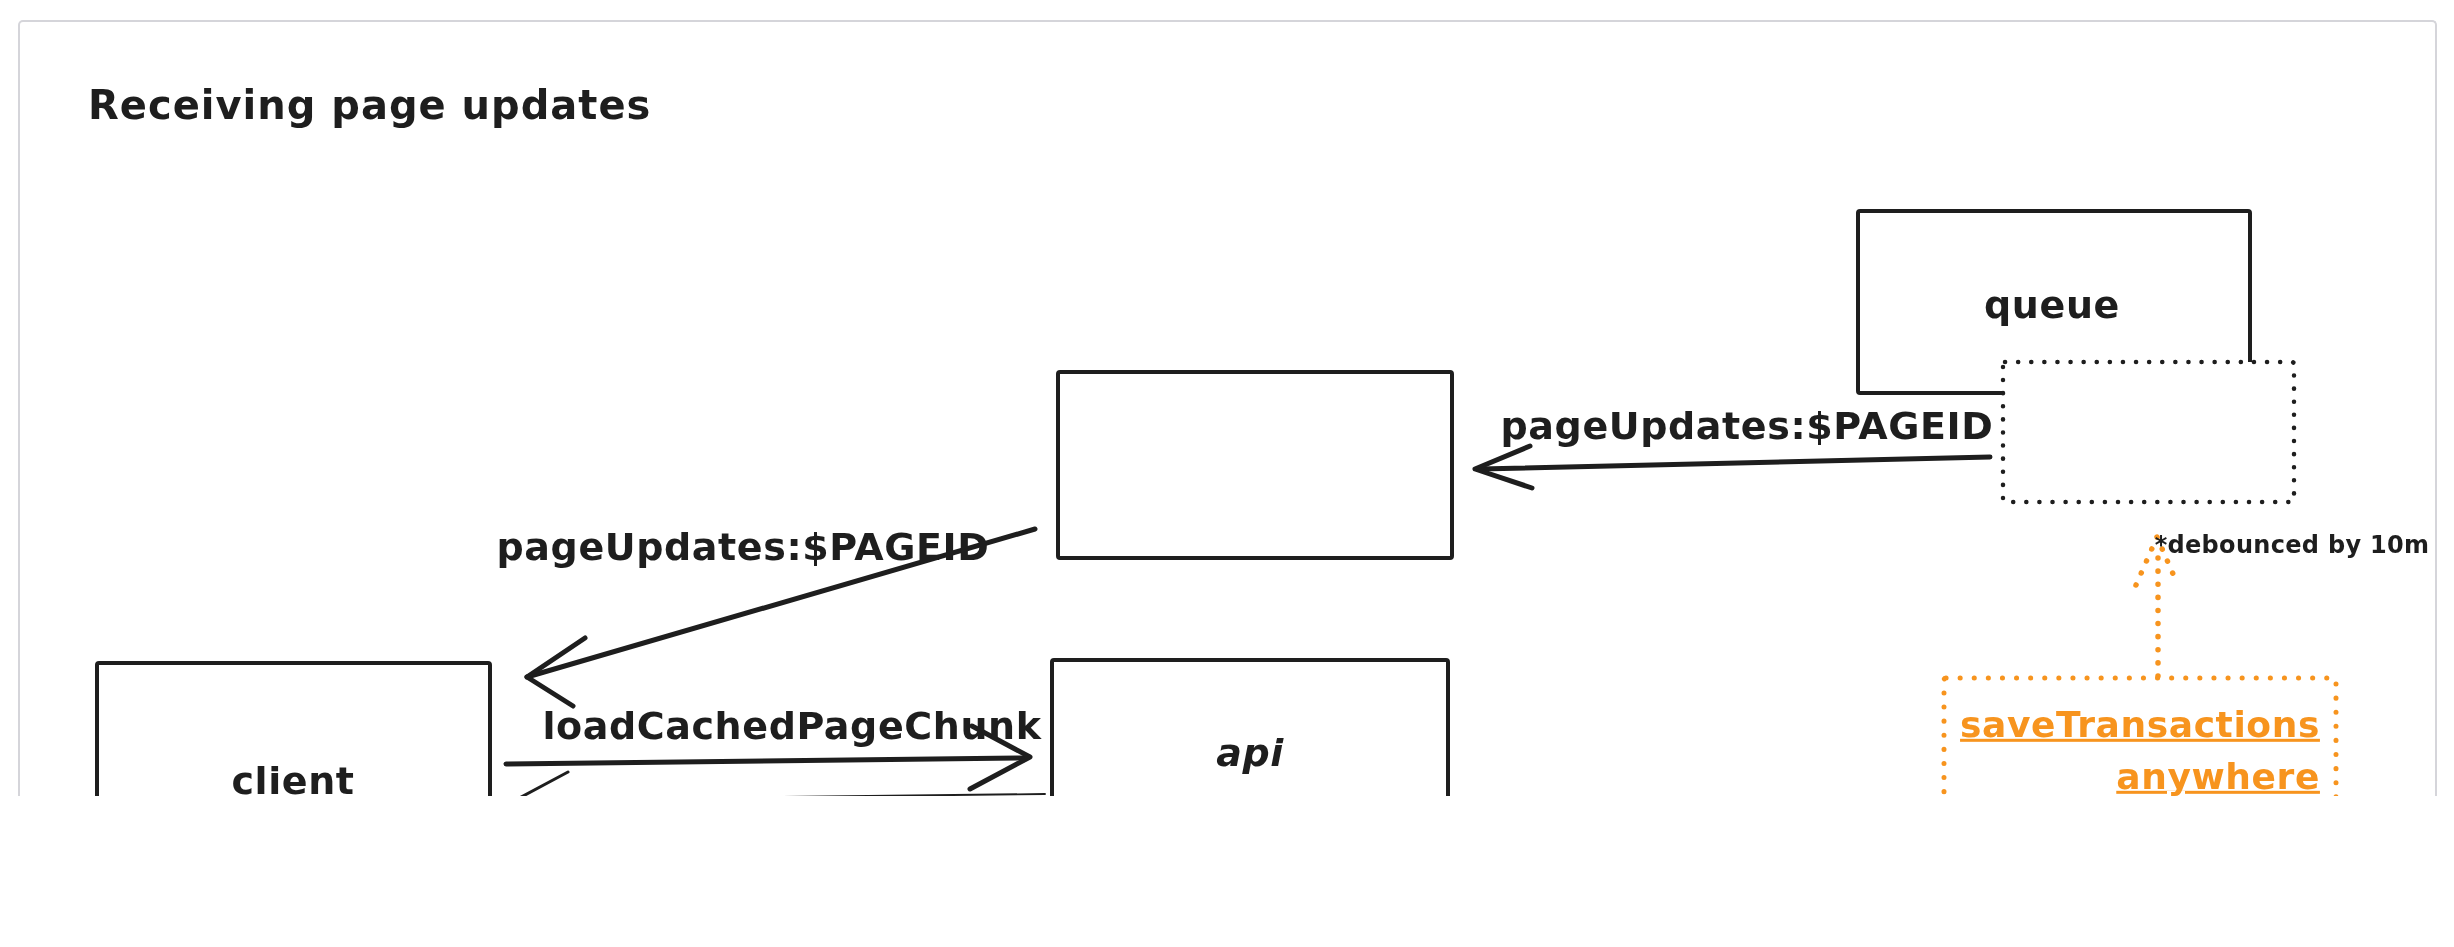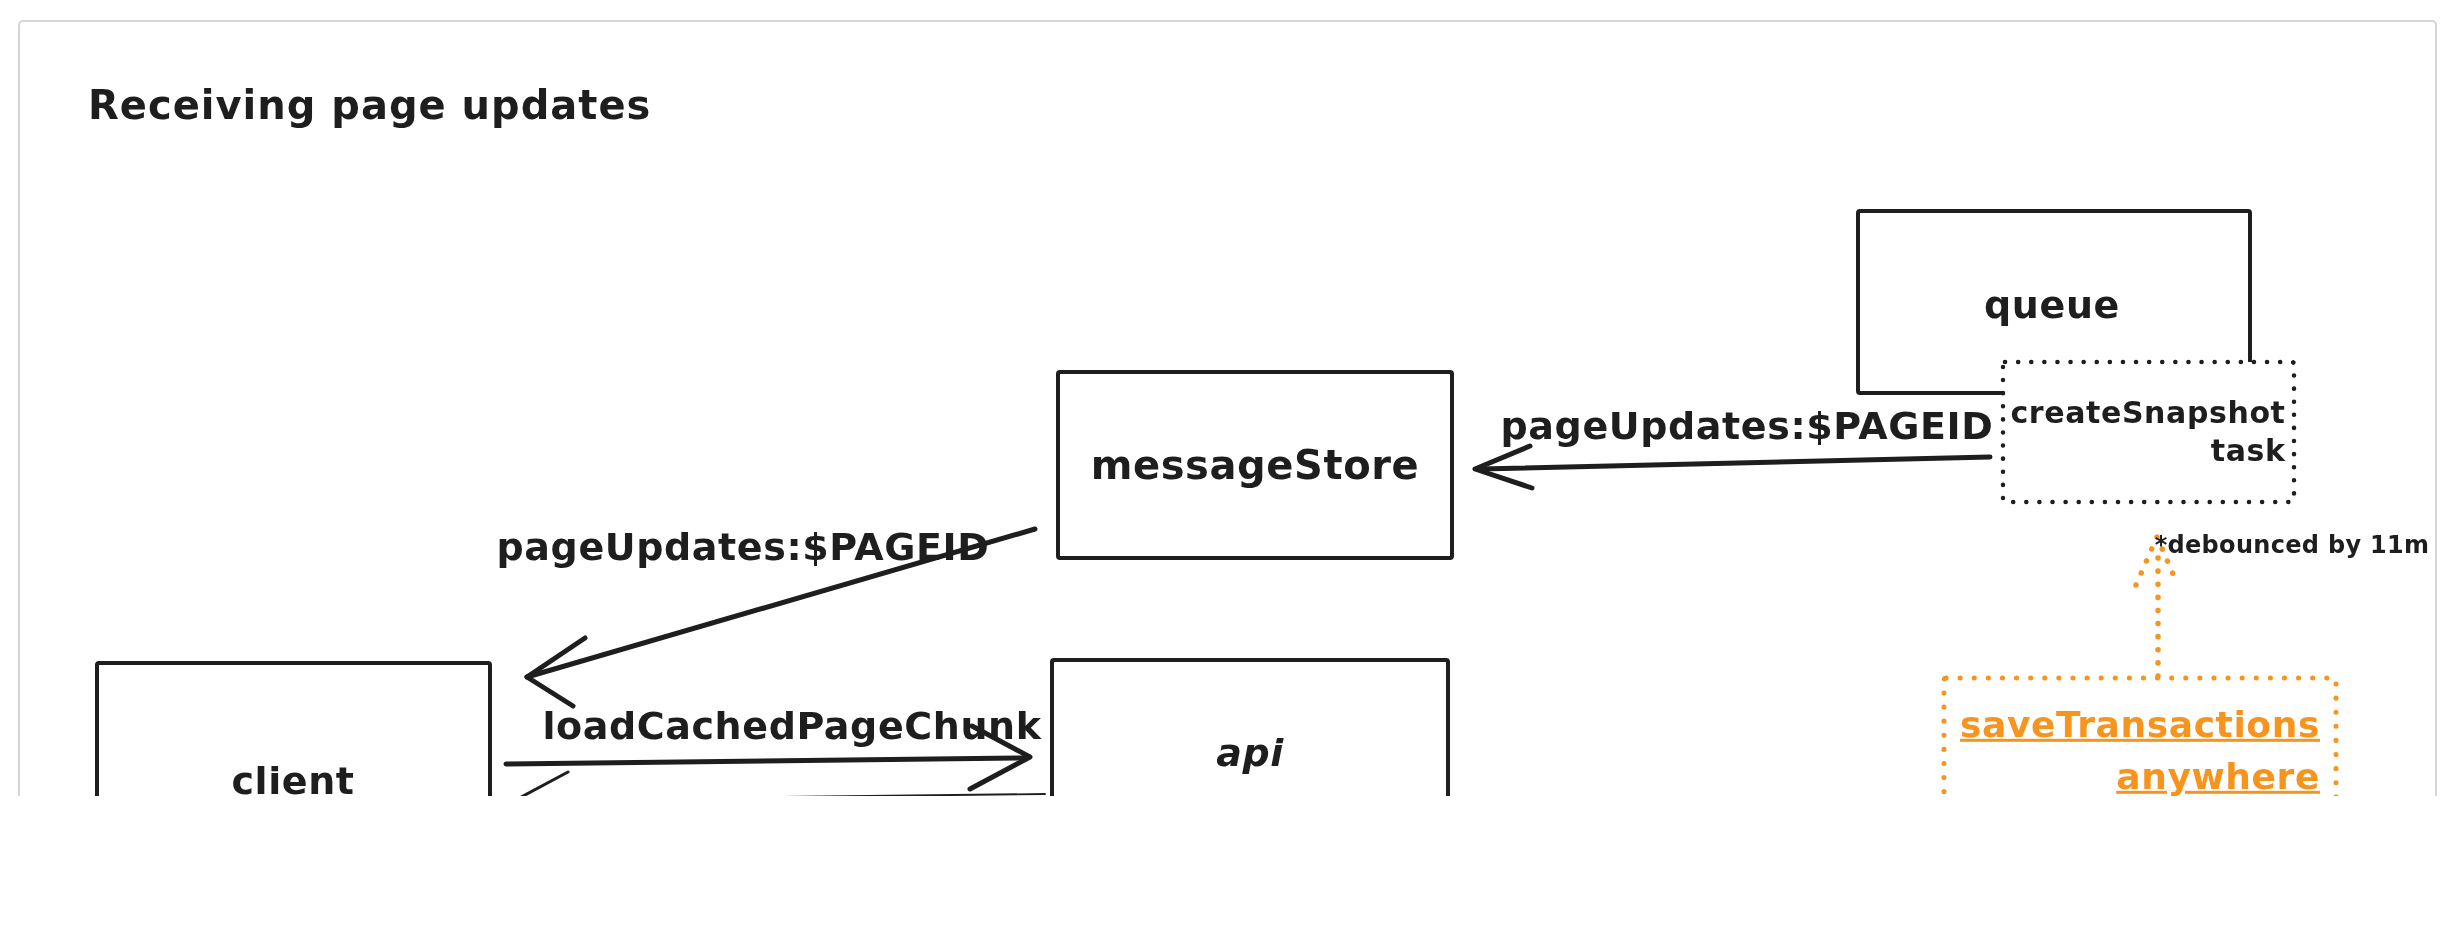--- a/index.html
+++ b/index.html
@@ -137,31 +137,29 @@
     <rect class="box-dotted" x="2003" y="362" width="291" height="140" rx="2"></rect>
 
     <rect class="box-dotted-orange" x="1944" y="678" width="392" height="147" rx="2"></rect>
 
     <line class="arrow-dotted-orange" x1="2158" y1="676" x2="2158" y2="558"></line>
     <polyline class="arrow-dotted-orange" points="2136,585 2157,537 2177,583"></polyline>
   </svg>
 
   <div class="label fs38" style="left:2052px; top:306px;">queue</div>
 
-  <div class="label fs30" style="left:2148px; top:431px;"><span>createSnapshot</span><br><span>task</span></div>
 
-  <div class="label fs40" style="left:1255px; top:465px;">messageStore</div>
 
   <div class="label fs38" style="left:293px; top:782px;">client</div>
 
   <div class="label fs38" style="left:1250px; top:754px;font-style:italic;">api</div>
 
   <div class="label fs36 orange-text lh-tall" style="left:2140px; top:751px;text-decoration:underline;"><span>saveTransactions</span><br><span>anywhere</span></div>
 
   <div class="label fs38" style="left:1747px; top:427px;">pageUpdates:$PAGEID</div>
 
   <div class="label fs38" style="left:743px; top:548px;">pageUpdates:$PAGEID</div>
 
   <div class="label fs38" style="left:753px; top:727px;margin-left:39px;">loadCachedPageChunk</div>
 
-  <div class="label fs24" style="left:2292px; top:545px; letter-spacing:0.3px;">*debounced by 11m</div>
+  <div class="label fs24" style="left:2292px; top:545px; letter-spacing:0.3px;">*debounced by 10m</div>
 
 </div>
 
 </body></html>

